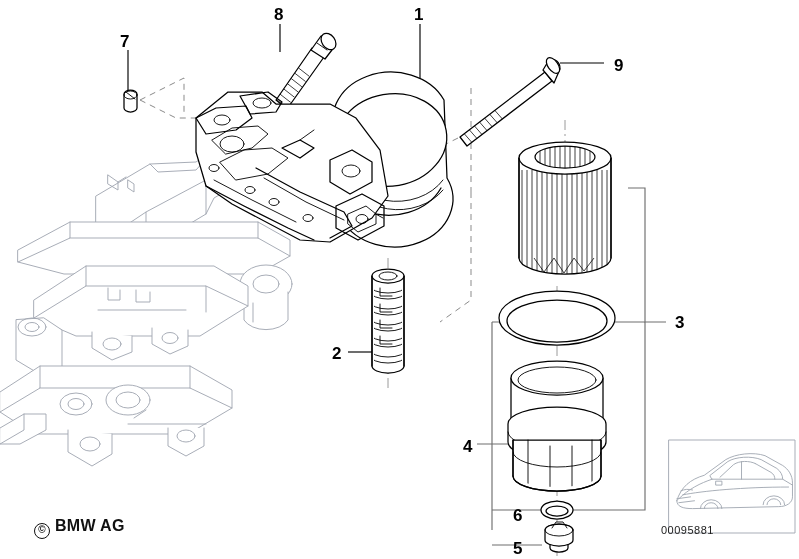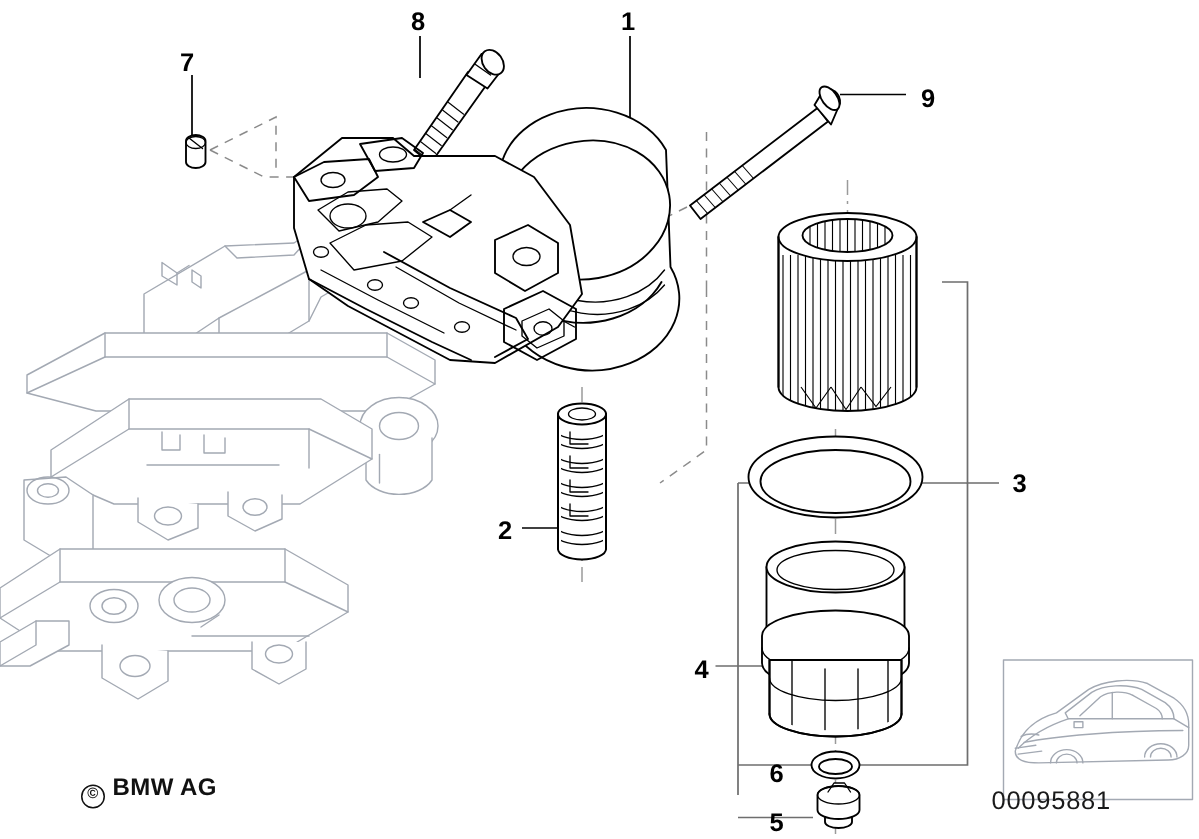--- a/index.html
+++ b/index.html
@@ -39,41 +39,40 @@
   .copyright {
     position: absolute;
     left: 34px;
     top: 517px;
     font-family: "Liberation Sans", sans-serif;
     font-size: 16px;
     font-weight: bold;
     color: #111111;
     letter-spacing: 0.3px;
     white-space: nowrap;
-    margin-left: 20px;
   }
   .copyright .c-mark {
     display: inline-block;
     width: 14px;
     height: 14px;
     border: 1.6px solid #111;
     border-radius: 50%;
     font-size: 10px;
     font-weight: bold;
     line-height: 12px;
     text-align: center;
     margin-right: 5px;
     vertical-align: -2px;
   }
   .diagram-number {
     position: absolute;
     left: 661px;
     top: 524px;
     font-family: "Liberation Sans", sans-serif;
-    font-size: 17px;
+    font-size: 11px;
     font-weight: normal;
     color: #1a1a1a;
     letter-spacing: 0.5px;
     white-space: nowrap;
   }
 </style>
 </head>
 <body>
 
 <div id="page">

